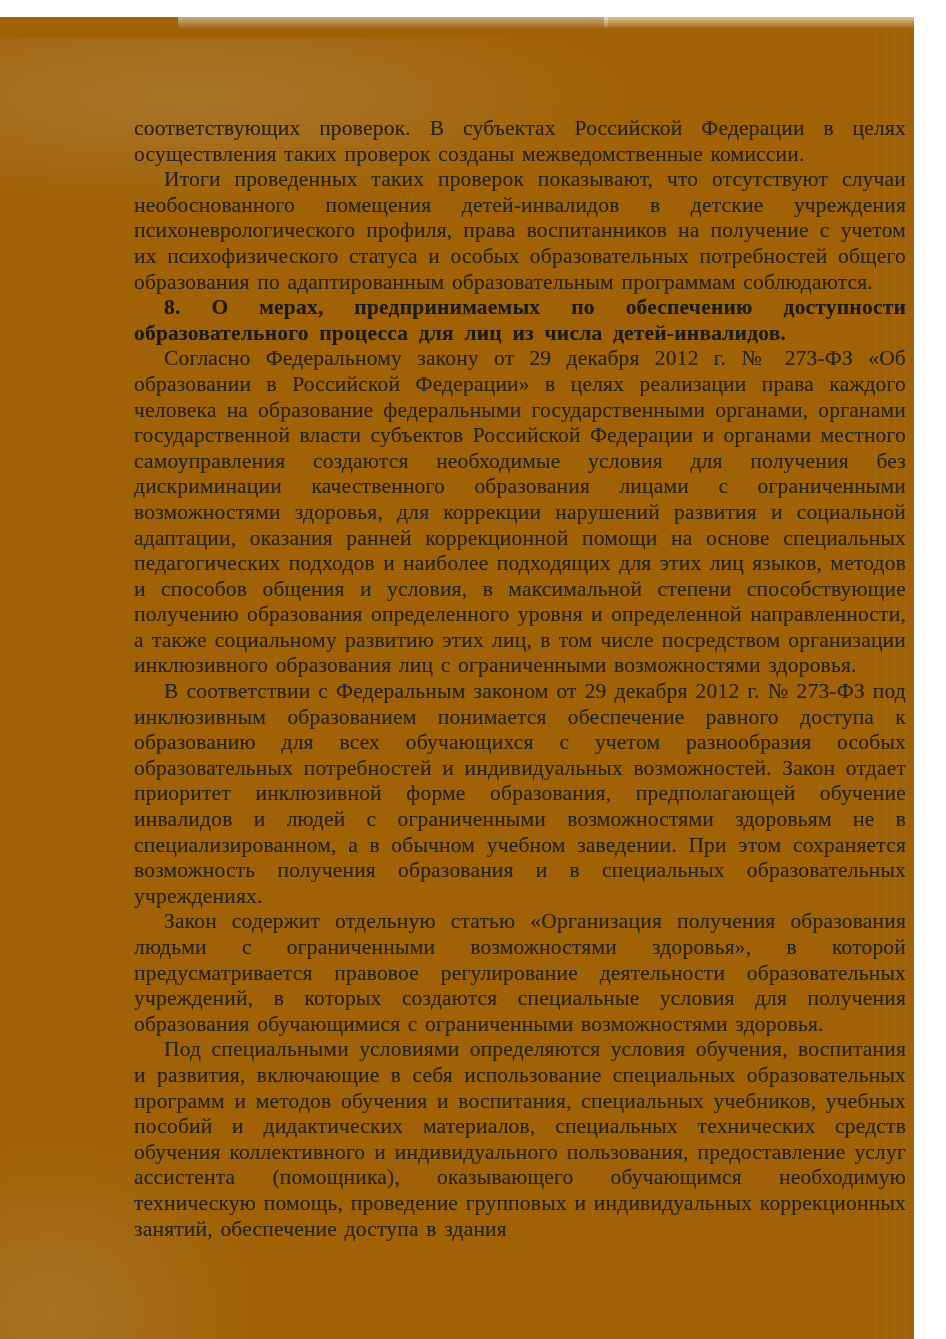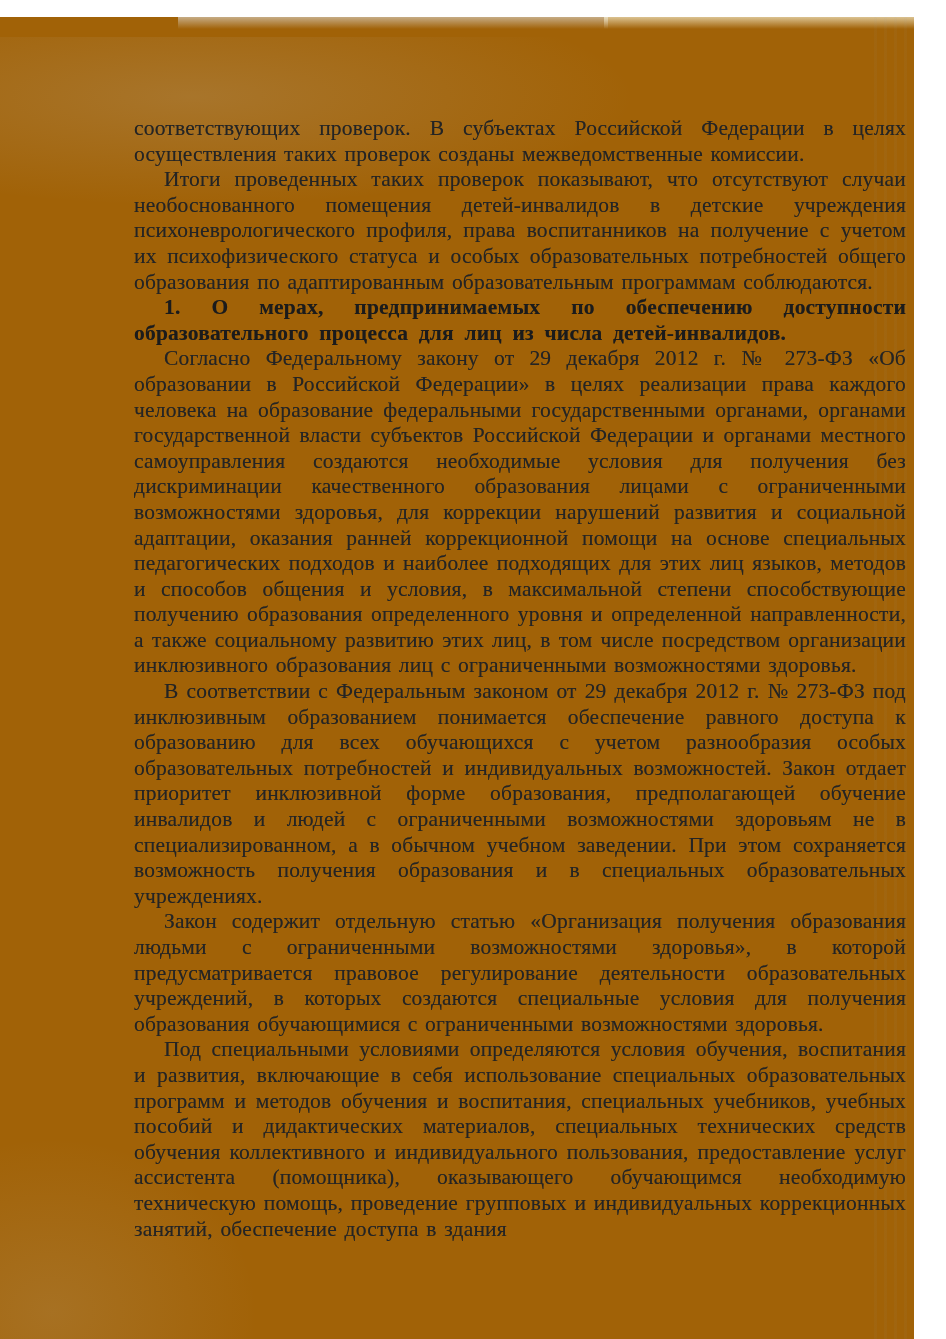--- a/index.html
+++ b/index.html
@@ -74,20 +74,20 @@
 
   <div class="artifact top-band"></div>
   <div class="artifact top-tint-yellow"></div>
   <div class="artifact wash-top-left"></div>
   <div class="artifact streaks-right"></div>
   <div class="artifact wash-bottom-left"></div>
 
   <div class="text-block">
     <p class="para first">соответствующих проверок. В субъектах Российской Федерации в целях осуществления таких проверок созданы межведомственные комиссии.</p>
     <p class="para">Итоги проведенных таких проверок показывают, что отсутствуют случаи необоснованного помещения детей-инвалидов в детские учреждения психоневрологического профиля, права воспитанников на получение с учетом их психофизического статуса и особых образовательных потребностей общего образования по адаптированным образовательным программам соблюдаются.</p>
-    <p class="para heading">1. О мерах, предпринимаемых по обеспечению доступности образовательного процесса для лиц из числа детей-инвалидов.</p>
+    <p class="para heading">8. О мерах, предпринимаемых по обеспечению доступности образовательного процесса для лиц из числа детей-инвалидов.</p>
     <p class="para">Согласно Федеральному закону от 29 декабря 2012 г. № 273-ФЗ «Об образовании в Российской Федерации» в целях реализации права каждого человека на образование федеральными государственными органами, органами государственной власти субъектов Российской Федерации и органами местного самоуправления создаются необходимые условия для получения без дискриминации качественного образования лицами с ограниченными возможностями здоровья, для коррекции нарушений развития и социальной адаптации, оказания ранней коррекционной помощи на основе специальных педагогических подходов и наиболее подходящих для этих лиц языков, методов и способов общения и условия, в максимальной степени способствующие получению образования определенного уровня и определенной направленности, а также социальному развитию этих лиц, в том числе посредством организации инклюзивного образования лиц с ограниченными возможностями здоровья.</p>
     <p class="para">В соответствии с Федеральным законом от 29 декабря 2012 г. № 273-ФЗ под инклюзивным образованием понимается обеспечение равного доступа к образованию для всех обучающихся с учетом разнообразия особых образовательных потребностей и индивидуальных возможностей. Закон отдает приоритет инклюзивной форме образования, предполагающей обучение инвалидов и людей с ограниченными возможностями здоровьям не в специализированном, а в обычном учебном заведении. При этом сохраняется возможность получения образования и в специальных образовательных учреждениях.</p>
     <p class="para">Закон содержит отдельную статью «Организация получения образования людьми с ограниченными возможностями здоровья», в которой предусматривается правовое регулирование деятельности образовательных учреждений, в которых создаются специальные условия для получения образования обучающимися с ограниченными возможностями здоровья.</p>
     <p class="para">Под специальными условиями определяются условия обучения, воспитания и развития, включающие в себя использование специальных образовательных программ и методов обучения и воспитания, специальных учебников, учебных пособий и дидактических материалов, специальных технических средств обучения коллективного и индивидуального пользования, предоставление услуг ассистента (помощника), оказывающего обучающимся необходимую техническую помощь, проведение групповых и индивидуальных коррекционных занятий, обеспечение доступа в здания</p>
   </div>
 
 </div>
 
 </body></html>

